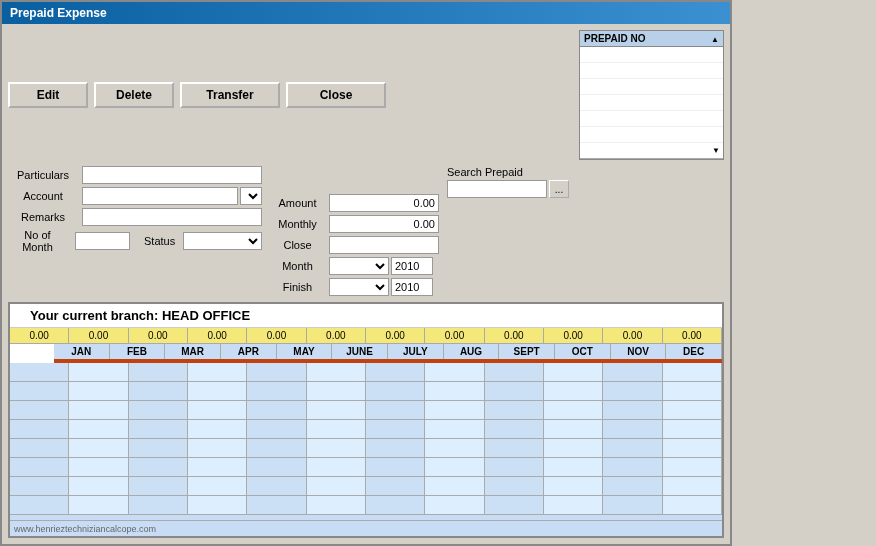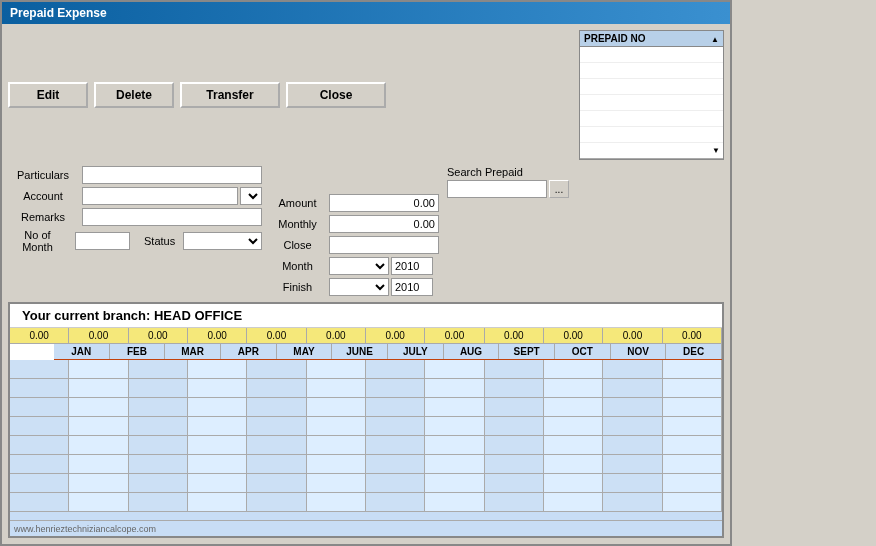--- a/index.html
+++ b/index.html
@@ -120,21 +120,21 @@
     }
     .main-panel {
       border: 2px solid #888;
       background: white;
       flex: 1;
       display: flex;
       flex-direction: column;
     }
     .branch-bar {
       background: white;
-      padding: 4px 12px;
+      padding: 4px 20px;
       font-size: 13px;
       font-weight: bold;
       border-bottom: 1px solid #ccc;
     }
     .month-totals {
       display: grid;
       grid-template-columns: repeat(12, 1fr);
       background: #f5e87a;
       border-bottom: 1px solid #aaa;
     }
@@ -142,21 +142,21 @@
       border-right: 1px solid #aaa;
       padding: 2px 3px;
       text-align: center;
       font-size: 10px;
       color: #000;
     }
     .month-headers {
       display: grid;
       grid-template-columns: repeat(12, 1fr);
       background: #c8ddf5;
-      border-bottom: 1px solid #c2410c;
+      border-bottom: 4px solid #c2410c;
       margin-left: 44px;
     }
     .month-header-cell {
       border-right: 1px solid #aaa;
       padding: 2px 3px;
       text-align: center;
       font-size: 10px;
       font-weight: bold;
       color: #000;
     }

